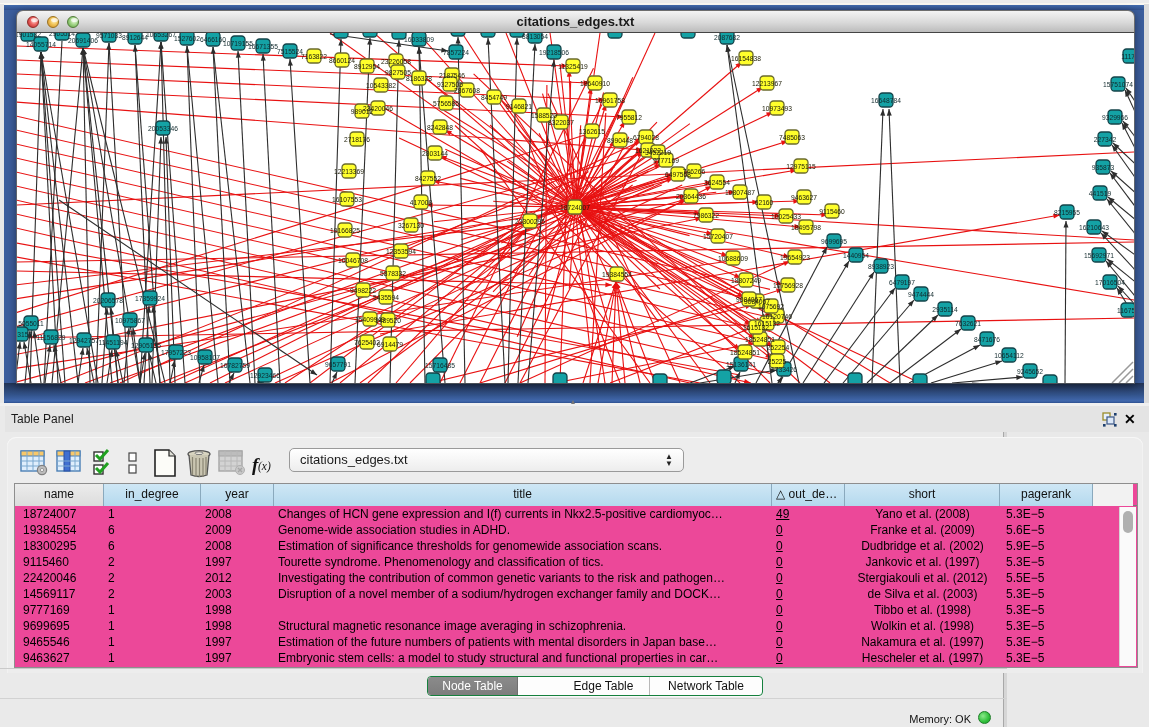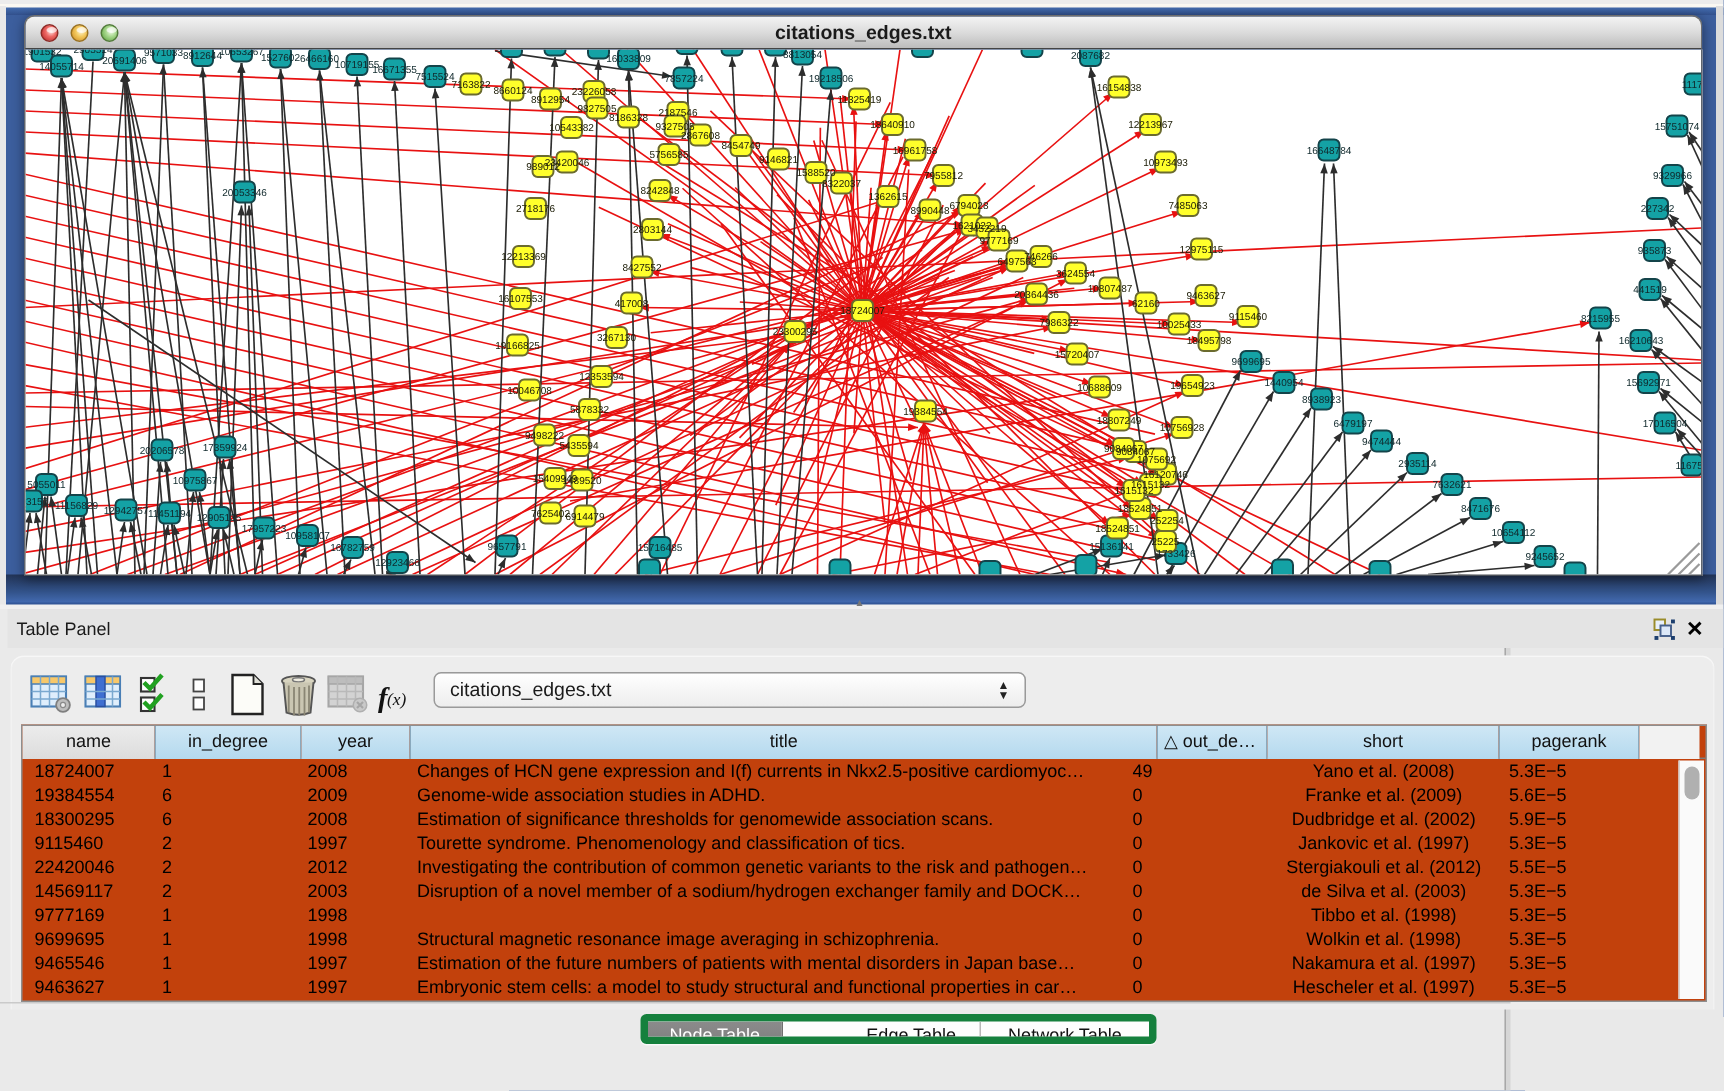--- a/index.html
+++ b/index.html
@@ -29,39 +29,39 @@
 
 #panel { position:absolute; left:0; top:406px; width:1007px; height:321px; background:#eaeaea; }
 #phead { position:absolute; left:5px; top:0; width:1144px; height:26px; background:#e4e4e4; }
 #phead .t { position:absolute; left:6px; top:6px; font-size:12px; color:#1a1a1a; }
 #phead .x { position:absolute; left:1119px; top:5px; font-size:14px; font-weight:bold; color:#000; }
 #toolbar { position:absolute; left:0; top:26px; width:100%; height:50px; }
 #combo { position:absolute; left:289px; top:16px; width:395px; height:24px; border:1px solid #9a9a9a; border-radius:5px;
   background:linear-gradient(#ffffff,#ededed); font-size:13px; color:#1a1a1a; line-height:22px; padding-left:10px; }
 #combo .arr { position:absolute; right:10px; top:4px; font-size:8px; color:#222; line-height:7px; letter-spacing:0; }
 
-#tablewrap { position:absolute; left:14px; top:77px; width:1124px; height:185px; background:#c2410c; border:1px solid #8e8e8e; }
+#tablewrap { position:absolute; left:14px; top:77px; width:1124px; height:185px; background:#ec4899; border:1px solid #8e8e8e; }
 #thead { position:absolute; left:0; top:0; height:22px; width:1122px; display:flex; border-bottom:1px solid #7d7d7d; }
 #thead .h { height:22px; background:linear-gradient(#cfe7f5,#b4d9ee); border-right:1px solid #8aa9bd; font-size:12px;
   color:#111; text-align:center; line-height:21px; }
 #thead .hname { background:linear-gradient(#ececec,#dcdcdc); }
 .tr { position:relative; height:16px; width:1122px; font-size:12px; color:#000; white-space:nowrap; }
 .tr div { position:absolute; top:0; height:16px; line-height:15px; overflow:hidden; }
 .c0 { left:8px;  width:85px; }
 .c1 { left:93px; width:95px; }
 .c2 { left:190px; width:80px; }
 .c3 { left:263px; width:492px; }
-.c4 { left:740px; width:70px; }
+.c4 { left:761px; width:70px;text-decoration:underline; }
 .c5 { left:830px; width:155px; text-align:center; }
 .c6 { left:991px; width:100px; }
 #vscroll { position:absolute; right:1px; top:23px; bottom:1px; width:17px; background:#fafafa; border-left:1px solid #d5d5d5; }
 #vthumb { position:absolute; left:3px; top:4px; width:10px; height:22px; background:#b0b0b0; border-radius:5px; }
 
 #tabrow { position:absolute; left:0; top:262px; width:100%; height:33px; border-top:1px solid #cacaca; }
-#tabs { position:absolute; left:427px; top:7px; height:20px; display:flex; border:5px solid #15803d; border-radius:4px;
+#tabs { position:absolute; left:427px; top:7px; height:20px; display:flex; border:1px solid #15803d; border-radius:4px;
   overflow:hidden; background:#fdfdfd; box-shadow:0 1px 0 rgba(255,255,255,.7); }
 #tabs div { height:20px; line-height:19px; font-size:12px; text-align:center; color:#111; border-right:1px solid #b8b8b8; }
 #tabs .sel { background:linear-gradient(#8b8b8b,#7b7b7b); color:#fff; border-right:1px solid #6f6f6f; }
 #status { position:absolute; left:0; top:292px; width:100%; height:22px; border-top:1px solid #d2d2d2; }
 #status .m { position:absolute; right:36px; top:14px; font-size:11px; color:#111; }
 #led { position:absolute; right:16px; top:12px; width:13px; height:13px; border-radius:50%;
   background:radial-gradient(circle at 4px 4px,#8ae88a,#2fbf3a 60%,#1f9e2c); border:1px solid #1c7d26; }
 </style></head>
 <body>
 <div id="app">
@@ -1005,13 +1005,17 @@
           <div id="vthumb"></div>
         </div>
     </div>
     <div id="tabrow">
       <div id="tabs">
         <div class="sel" style="width:90px;">Node Table</div>
           <div style="width:92px;margin-left:40px;">Edge Table</div>
           <div style="width:112px;border-right:none;">Network Table</div>
       </div>
     </div>
+    <div id="status">
+      <div class="m">Memory: OK</div>
+      <div id="led"></div>
+    </div>
   </div>
 </div>
 </body></html>

